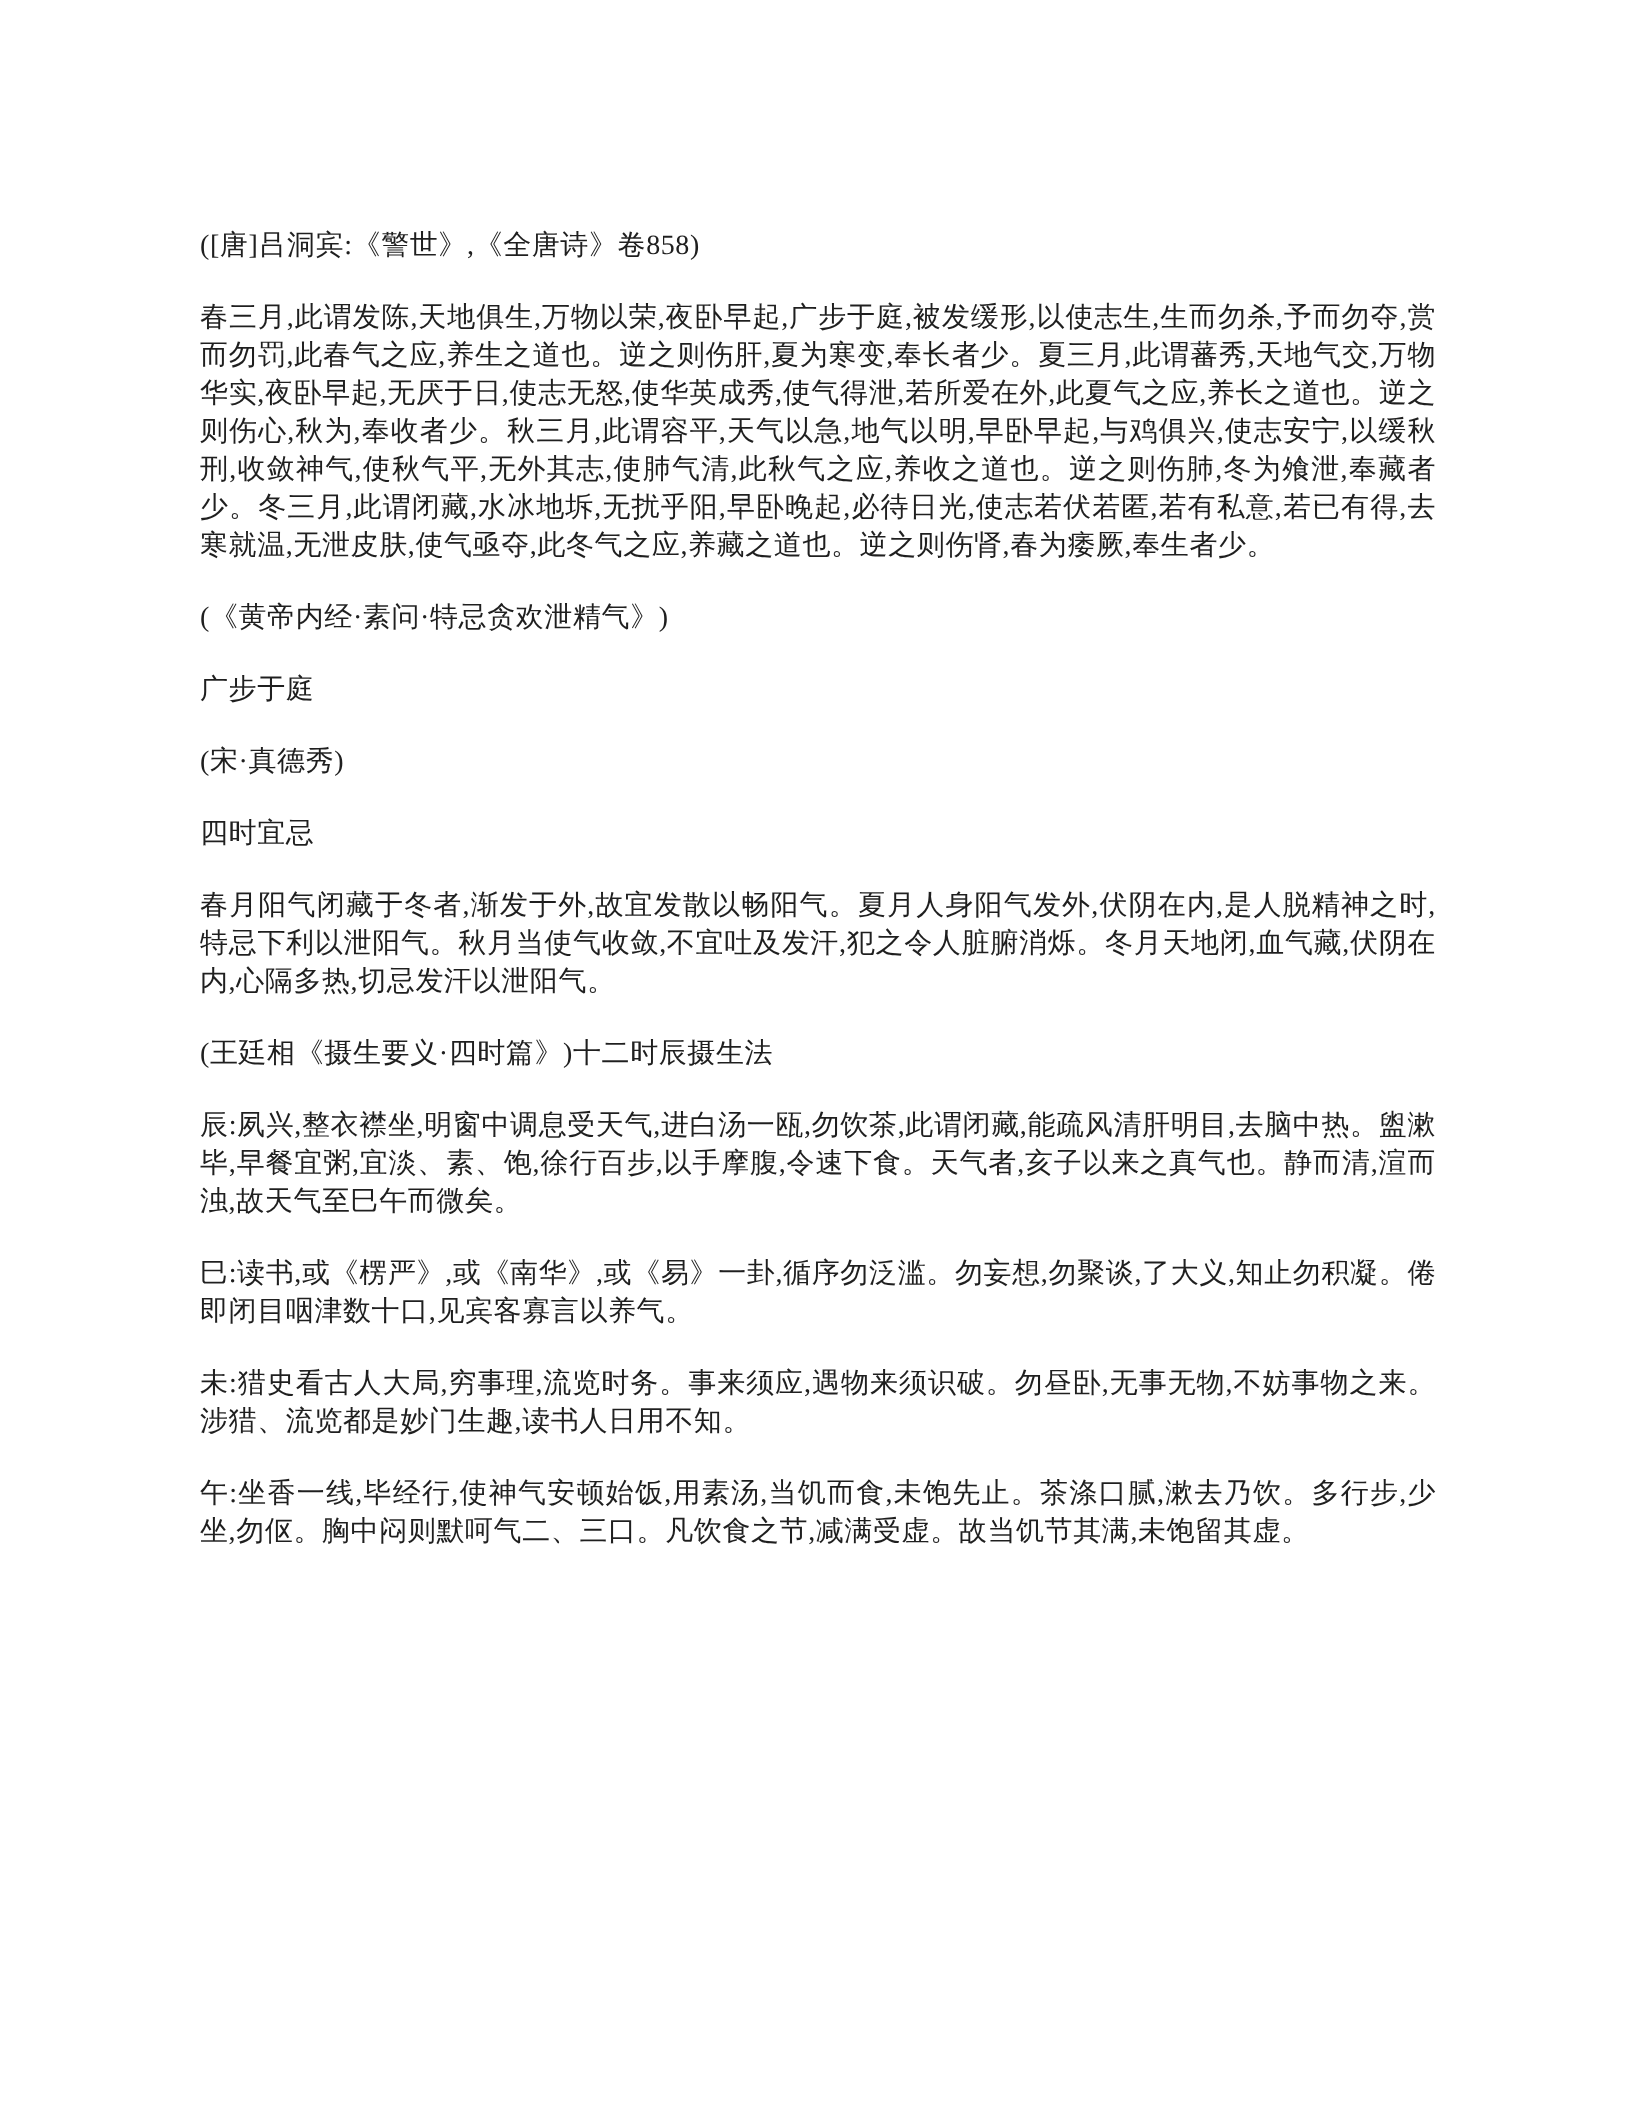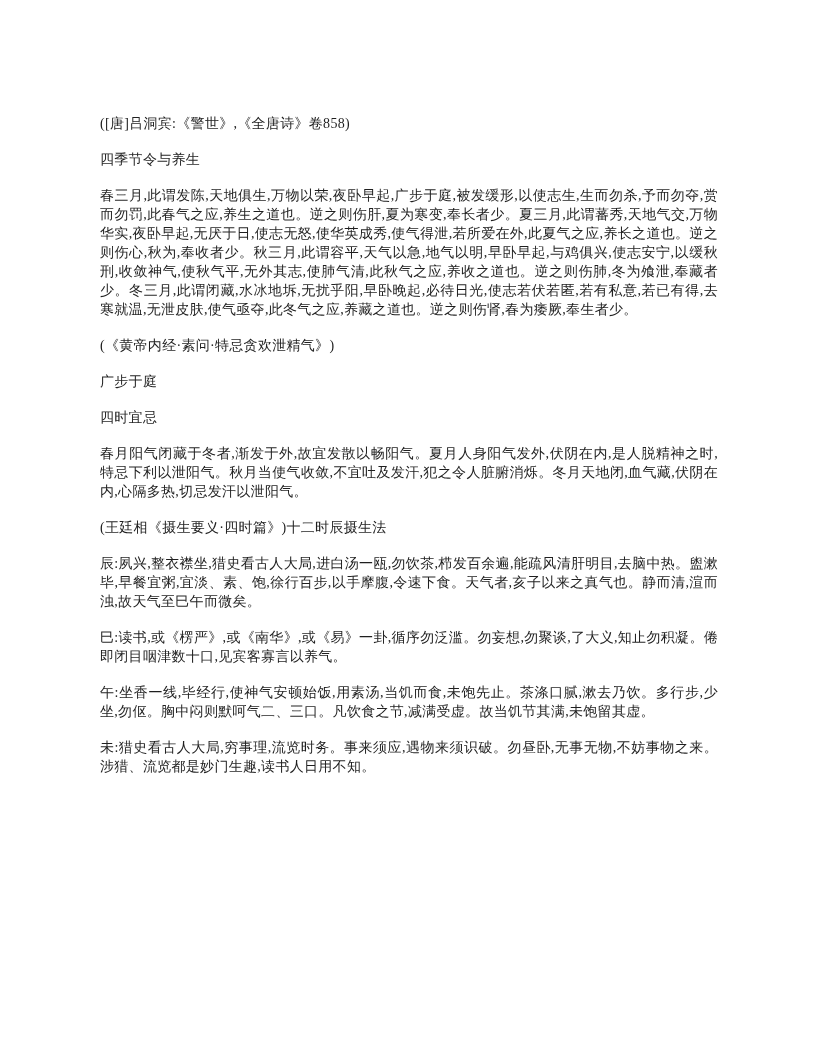--- a/index.html
+++ b/index.html
@@ -33,25 +33,25 @@
   .content p.heading {
     text-align: left;
   }
 </style>
 </head>
 <body>
 
 <div class="page">
   <div class="content">
       <p class="citation">([唐]吕洞宾:《警世》,《全唐诗》卷858)</p>
-      <p class="heading">四季节令与养生</p>
       <p class="paragraph">春三月,此谓发陈,天地俱生,万物以荣,夜卧早起,广步于庭,被发缓形,以使志生,生而勿杀,予而勿夺,赏而勿罚,此春气之应,养生之道也。逆之则伤肝,夏为寒变,奉长者少。夏三月,此谓蕃秀,天地气交,万物华实,夜卧早起,无厌于日,使志无怒,使华英成秀,使气得泄,若所爱在外,此夏气之应,养长之道也。逆之则伤心,秋为,奉收者少。秋三月,此谓容平,天气以急,地气以明,早卧早起,与鸡俱兴,使志安宁,以缓秋刑,收敛神气,使秋气平,无外其志,使肺气清,此秋气之应,养收之道也。逆之则伤肺,冬为飧泄,奉藏者少。冬三月,此谓闭藏,水冰地坼,无扰乎阳,早卧晚起,必待日光,使志若伏若匿,若有私意,若已有得,去寒就温,无泄皮肤,使气亟夺,此冬气之应,养藏之道也。逆之则伤肾,春为痿厥,奉生者少。</p>
       <p class="citation">(《黄帝内经·素问·特忌贪欢泄精气》)</p>
       <p class="heading">广步于庭</p>
+      <p class="citation">(宋·真德秀)</p>
       <p class="heading">四时宜忌</p>
       <p class="paragraph">春月阳气闭藏于冬者,渐发于外,故宜发散以畅阳气。夏月人身阳气发外,伏阴在内,是人脱精神之时,特忌下利以泄阳气。秋月当使气收敛,不宜吐及发汗,犯之令人脏腑消烁。冬月天地闭,血气藏,伏阴在内,心隔多热,切忌发汗以泄阳气。</p>
       <p class="citation">(王廷相《摄生要义·四时篇》)十二时辰摄生法</p>
-      <p class="paragraph">辰:夙兴,整衣襟坐,猎史看古人大局,进白汤一瓯,勿饮茶,栉发百余遍,能疏风清肝明目,去脑中热。盥漱毕,早餐宜粥,宜淡、素、饱,徐行百步,以手摩腹,令速下食。天气者,亥子以来之真气也。静而清,渲而浊,故天气至巳午而微矣。</p>
+      <p class="paragraph">辰:夙兴,整衣襟坐,明窗中调息受天气,进白汤一瓯,勿饮茶,此谓闭藏,能疏风清肝明目,去脑中热。盥漱毕,早餐宜粥,宜淡、素、饱,徐行百步,以手摩腹,令速下食。天气者,亥子以来之真气也。静而清,渲而浊,故天气至巳午而微矣。</p>
       <p class="paragraph">巳:读书,或《楞严》,或《南华》,或《易》一卦,循序勿泛滥。勿妄想,勿聚谈,了大义,知止勿积凝。倦即闭目咽津数十口,见宾客寡言以养气。</p>
+      <p class="paragraph">未:猎史看古人大局,穷事理,流览时务。事来须应,遇物来须识破。勿昼卧,无事无物,不妨事物之来。涉猎、流览都是妙门生趣,读书人日用不知。</p>
       <p class="paragraph">午:坐香一线,毕经行,使神气安顿始饭,用素汤,当饥而食,未饱先止。茶涤口腻,漱去乃饮。多行步,少坐,勿伛。胸中闷则默呵气二、三口。凡饮食之节,减满受虚。故当饥节其满,未饱留其虚。</p>
-      <p class="paragraph">未:猎史看古人大局,穷事理,流览时务。事来须应,遇物来须识破。勿昼卧,无事无物,不妨事物之来。涉猎、流览都是妙门生趣,读书人日用不知。</p>
     </div>
 </div>
 
 </body></html>

